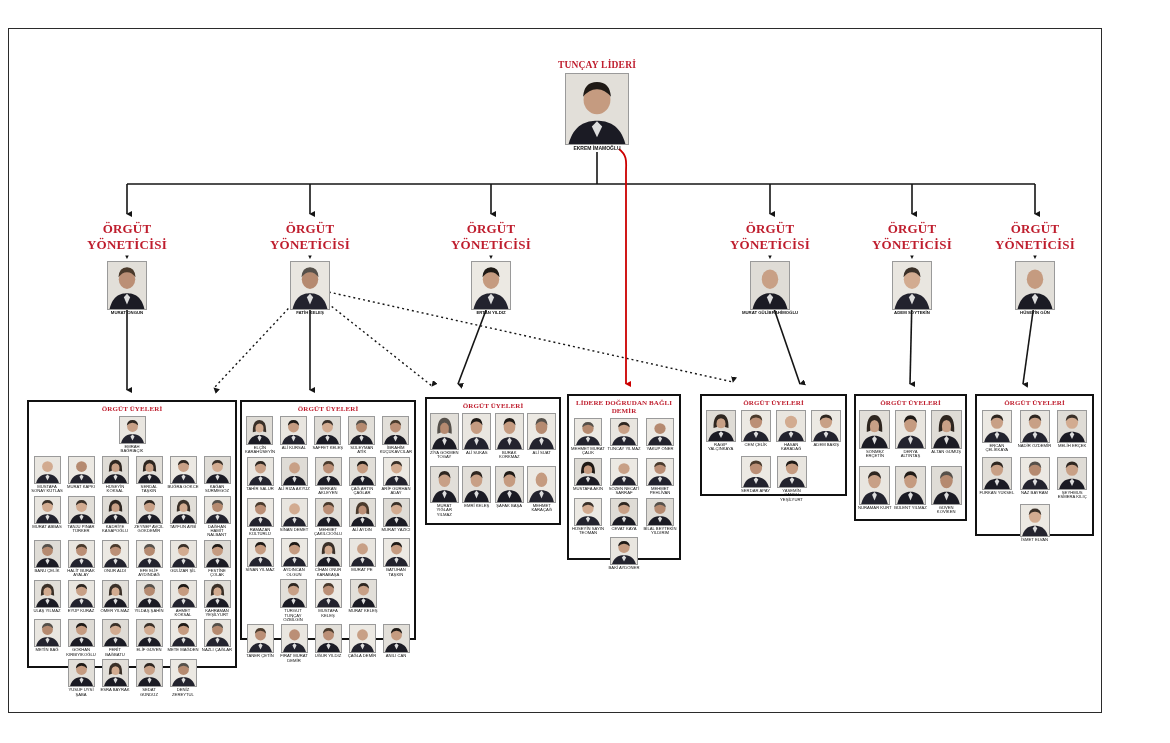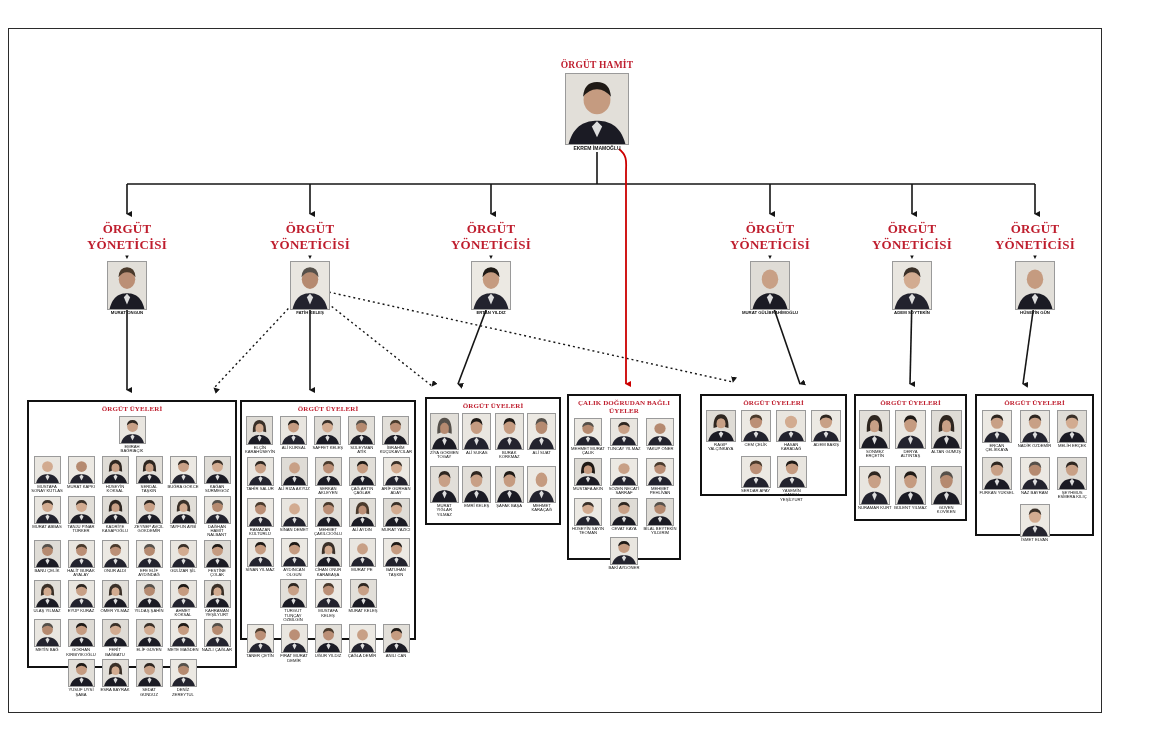--- a/index.html
+++ b/index.html
@@ -73,21 +73,21 @@
   </g>
   <g stroke="#151515" stroke-width="1.4" fill="none" stroke-dasharray="2 3">
     <path d="M302,294 L214,388" marker-end="url(#ab)"></path>
     <path d="M316,294 L432,386" marker-end="url(#ab)"></path>
     <path d="M324,291 L733,382" marker-end="url(#ab)"></path>
   </g>
   <path d="M619,149 C628,156 626,163 626,172 L626,384" stroke="#cc0000" stroke-width="1.8" fill="none" marker-end="url(#ar)"></path>
 </svg>
 
 <div class="node" style="left:537px;top:60px;width:120px;">
-  <div class="rtitle leader-title">ÖRGÜT HAMİT</div>
+  <div class="rtitle leader-title">TUNÇAY LİDERİ</div>
   <div class="photo big" style="margin-top:3px;">
       <svg viewBox="0 0 24 30" preserveAspectRatio="none" xmlns="http://www.w3.org/2000/svg">
     <rect width="24" height="30" fill="#e2dfd9"></rect>
     <ellipse cx="12" cy="11" rx="5.2" ry="6.2" fill="#c59b80"></ellipse>
         <path d="M6.6,9.8 Q7,3.4 12,3.4 Q17,3.4 17.4,9.8 Q15,6.4 12,6.5 Q9,6.4 6.6,9.8 Z" fill="#1f1a16"></path>
     <path d="M1,30 C3,21.5 8,20 12,20 C16,20 21,21.5 23,30 Z" fill="#1b1b24"></path>
     <path d="M12,20.2 l-2,2.3 2,4.6 2,-4.6 Z" fill="#dddddd"></path>
   </svg>
     </div>
   <div class="pname leader-name">EKREM İMAMOĞLU</div>
@@ -1059,21 +1059,21 @@
     <path d="M1,30 C3,21.5 8,20 12,20 C16,20 21,21.5 23,30 Z" fill="#23232e"></path>
     <path d="M12,20.2 l-2,2.3 2,4.6 2,-4.6 Z" fill="#dddddd"></path>
   </svg>
           </div>
           <div class="pname">MEHMET KARAÇAĞ</div>
         </div>
       </div>
     </div>
 </div>
 <div class="grp g3" style="left:567px;top:394px;width:114px;height:166px;">
-  <div class="grp-title">ÇALIK DOĞRUDAN BAĞLI ÜYELER</div>
+  <div class="grp-title">LİDERE DOĞRUDAN BAĞLI DEMİR</div>
   <div>
       <div class="prow">
         <div class="cell">
           <div class="photo">
             <svg viewBox="0 0 24 30" preserveAspectRatio="none" xmlns="http://www.w3.org/2000/svg">
     <rect width="24" height="30" fill="#ece9e3"></rect>
     <ellipse cx="12" cy="11" rx="5.2" ry="6.2" fill="#b58a70"></ellipse>
               <path d="M6.6,9.8 Q7,3.4 12,3.4 Q17,3.4 17.4,9.8 Q15,6.4 12,6.5 Q9,6.4 6.6,9.8 Z" fill="#55504a"></path>
     <path d="M1,30 C3,21.5 8,20 12,20 C16,20 21,21.5 23,30 Z" fill="#23232e"></path>
     <path d="M12,20.2 l-2,2.3 2,4.6 2,-4.6 Z" fill="#dddddd"></path>

